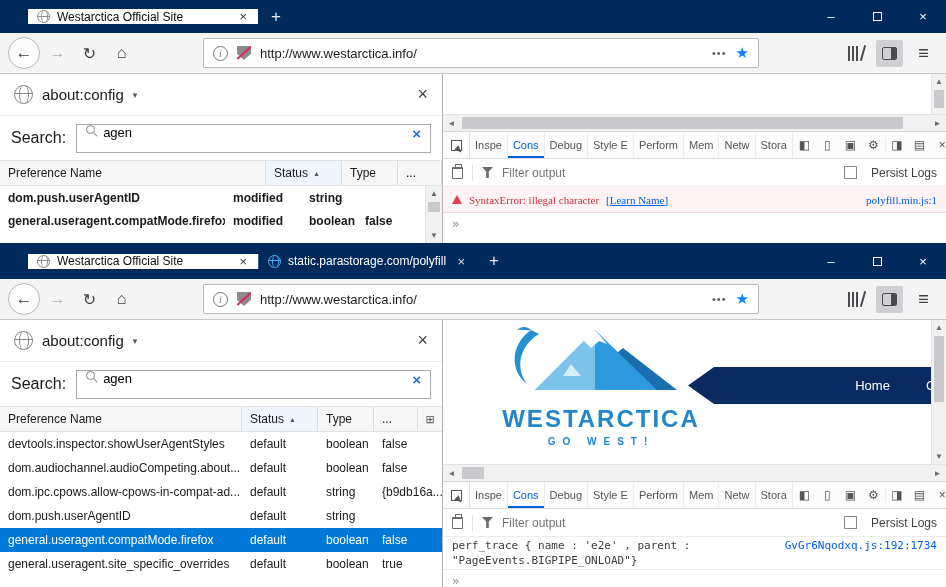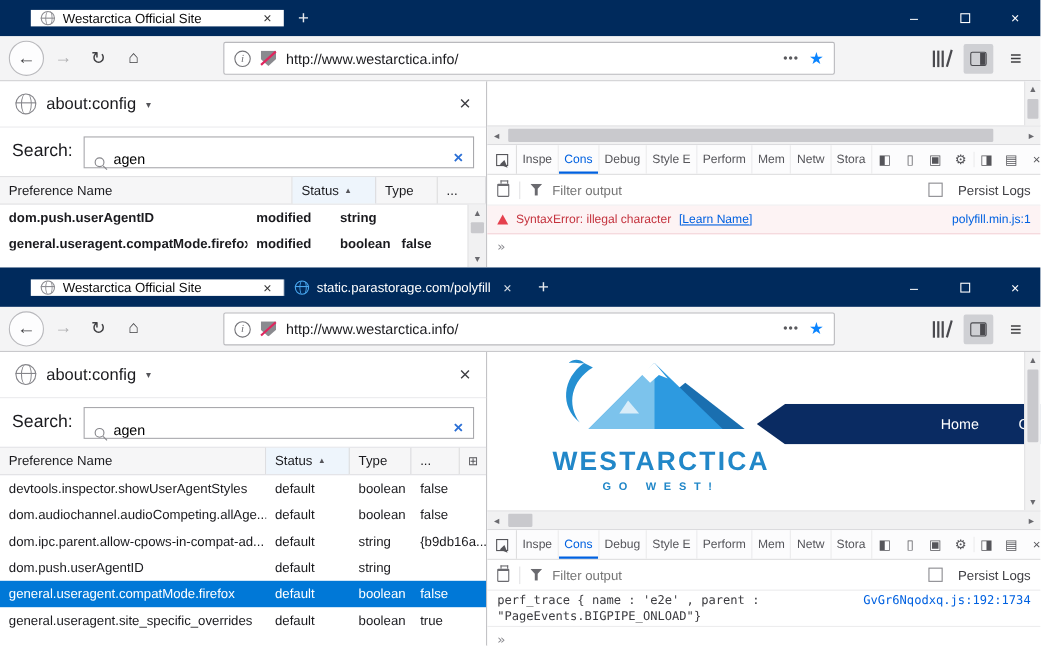--- a/index.html
+++ b/index.html
@@ -74,21 +74,21 @@
     border-bottom:1px solid #ececee;flex:none}
   .globe{width:19px;height:19px;border:1.5px solid #85858a;border-radius:50%;position:relative;flex:none}
   .globe:before{content:"";position:absolute;left:-1px;right:-1px;top:44%;border-top:1px solid #85858a}
   .globe:after{content:"";position:absolute;top:-1px;bottom:-1px;left:26%;width:44%;
     border:1px solid #85858a;border-radius:50%;border-top:none;border-bottom:none}
   .cfg-title{font-size:15px}
   .caret{font-size:9px;color:#55555a}
   .cfg-close{margin-left:auto;font-size:18px;color:#3f3f44}
   .search-row{height:44px;display:flex;align-items:center;gap:10px;padding:0 11px;flex:none}
   .search-label{font-size:16px}
-  .search-box{flex:1;height:29px;border:1px solid #a9a9ad;display:flex;align-items:flex-end;
+  .search-box{flex:1;height:29px;border:1px solid #a9a9ad;display:flex;align-items:flex-start;
     padding:0 9px;gap:8px;background:#fff;min-width:0}
   .mag{width:9px;height:9px;border:1.5px solid #85858a;border-radius:50%;position:relative;flex:none}
   .mag:after{content:"";position:absolute;width:5px;border-top:1.5px solid #85858a;
     transform:rotate(45deg);right:-4px;bottom:-2px}
   .search-box input{border:none;outline:none;flex:1;font-size:13px;font-family:inherit;background:transparent;min-width:0}
   .search-clear{color:#2b6fd6;font-size:15px;font-weight:bold;flex:none}
 
   .tbl{flex:1;display:flex;flex-direction:column;position:relative;overflow:hidden}
   .thead{height:26px;display:flex;align-items:center;background:#f6f6f7;font-size:12px;
     border-top:1px solid #e2e2e4;border-bottom:1px solid #e2e2e4;flex:none}
@@ -148,21 +148,21 @@
   .trash{width:11px;height:12px;border:1px solid #6a6a6f;border-top:2px solid #6a6a6f;border-radius:1px;position:relative;flex:none}
   .trash:before{content:"";position:absolute;top:-5px;left:2px;width:5px;height:2px;border:1px solid #6a6a6f;border-bottom:none}
   .vsep{width:1px;height:16px;background:#e3e3e5;flex:none}
   .funnel{width:11px;height:11px;background:#6a6a6f;flex:none;
     clip-path:polygon(0 0,100% 0,62% 42%,62% 100%,38% 100%,38% 42%)}
   .dt-filter input{flex:1;border:none;outline:none;font-size:12px;color:#8a8a8f;font-family:inherit;min-width:0}
   .persist{display:flex;align-items:center;gap:14px;font-size:12px;color:#3f3f44;flex:none}
   .cb{width:13px;height:13px;border:1px solid #8a8a8f;background:#fff;flex:none}
   .err-row{display:flex;align-items:center;gap:7px;padding:0 9px;height:26px;flex:none;
     background:#fdf3f4;border-bottom:1px solid #f3d4d9;
-    font-family:Liberation Sans, sans-serif;font-size:11px;color:#c4333e}
+    font-family:Liberation Serif, serif;font-size:11px;color:#c4333e}
   .err-icon{width:0;height:0;border-left:5px solid transparent;border-right:5px solid transparent;
     border-bottom:9px solid #e5414e;flex:none}
   .learn{color:#0061e0;text-decoration:underline}
   .err-loc{margin-left:auto;color:#0061e0;white-space:nowrap}
   .log-row{display:flex;align-items:flex-start;padding:1px 9px;flex:none;
     border-bottom:1px solid #ededee;font-family:"DejaVu Sans Mono",monospace;font-size:11px;color:#3c3c40}
   .log-lines{flex:1;min-width:0}
   .log-line{white-space:nowrap;overflow:hidden;line-height:15px}
   .log-loc{color:#0061e0;white-space:nowrap;margin-left:8px;line-height:15px}
   .dt-input{flex:1;display:flex;align-items:flex-start;padding:4px 9px;min-height:0}
@@ -390,27 +390,27 @@
           <span class="th th-value">...</span>
           <span class="th th-picker">⊞</span>
         </div>
         <div class="row">
           <span class="cell c-name">devtools.inspector.showUserAgentStyles</span>
           <span class="cell c-status">default</span>
           <span class="cell c-type">boolean</span>
           <span class="cell c-value">false</span>
         </div>
         <div class="row">
-          <span class="cell c-name">dom.audiochannel.audioCompeting.allAge...</span>
+          <span class="cell c-name">dom.audiochannel.audioCompeting.about...</span>
           <span class="cell c-status">default</span>
           <span class="cell c-type">boolean</span>
           <span class="cell c-value">false</span>
         </div>
         <div class="row">
-          <span class="cell c-name">dom.ipc.parent.allow-cpows-in-compat-ad...</span>
+          <span class="cell c-name">dom.ipc.cpows.allow-cpows-in-compat-ad...</span>
           <span class="cell c-status">default</span>
           <span class="cell c-type">string</span>
           <span class="cell c-value">{b9db16a...</span>
         </div>
         <div class="row">
           <span class="cell c-name">dom.push.userAgentID</span>
           <span class="cell c-status">default</span>
           <span class="cell c-type">string</span>
           <span class="cell c-value"></span>
         </div>

